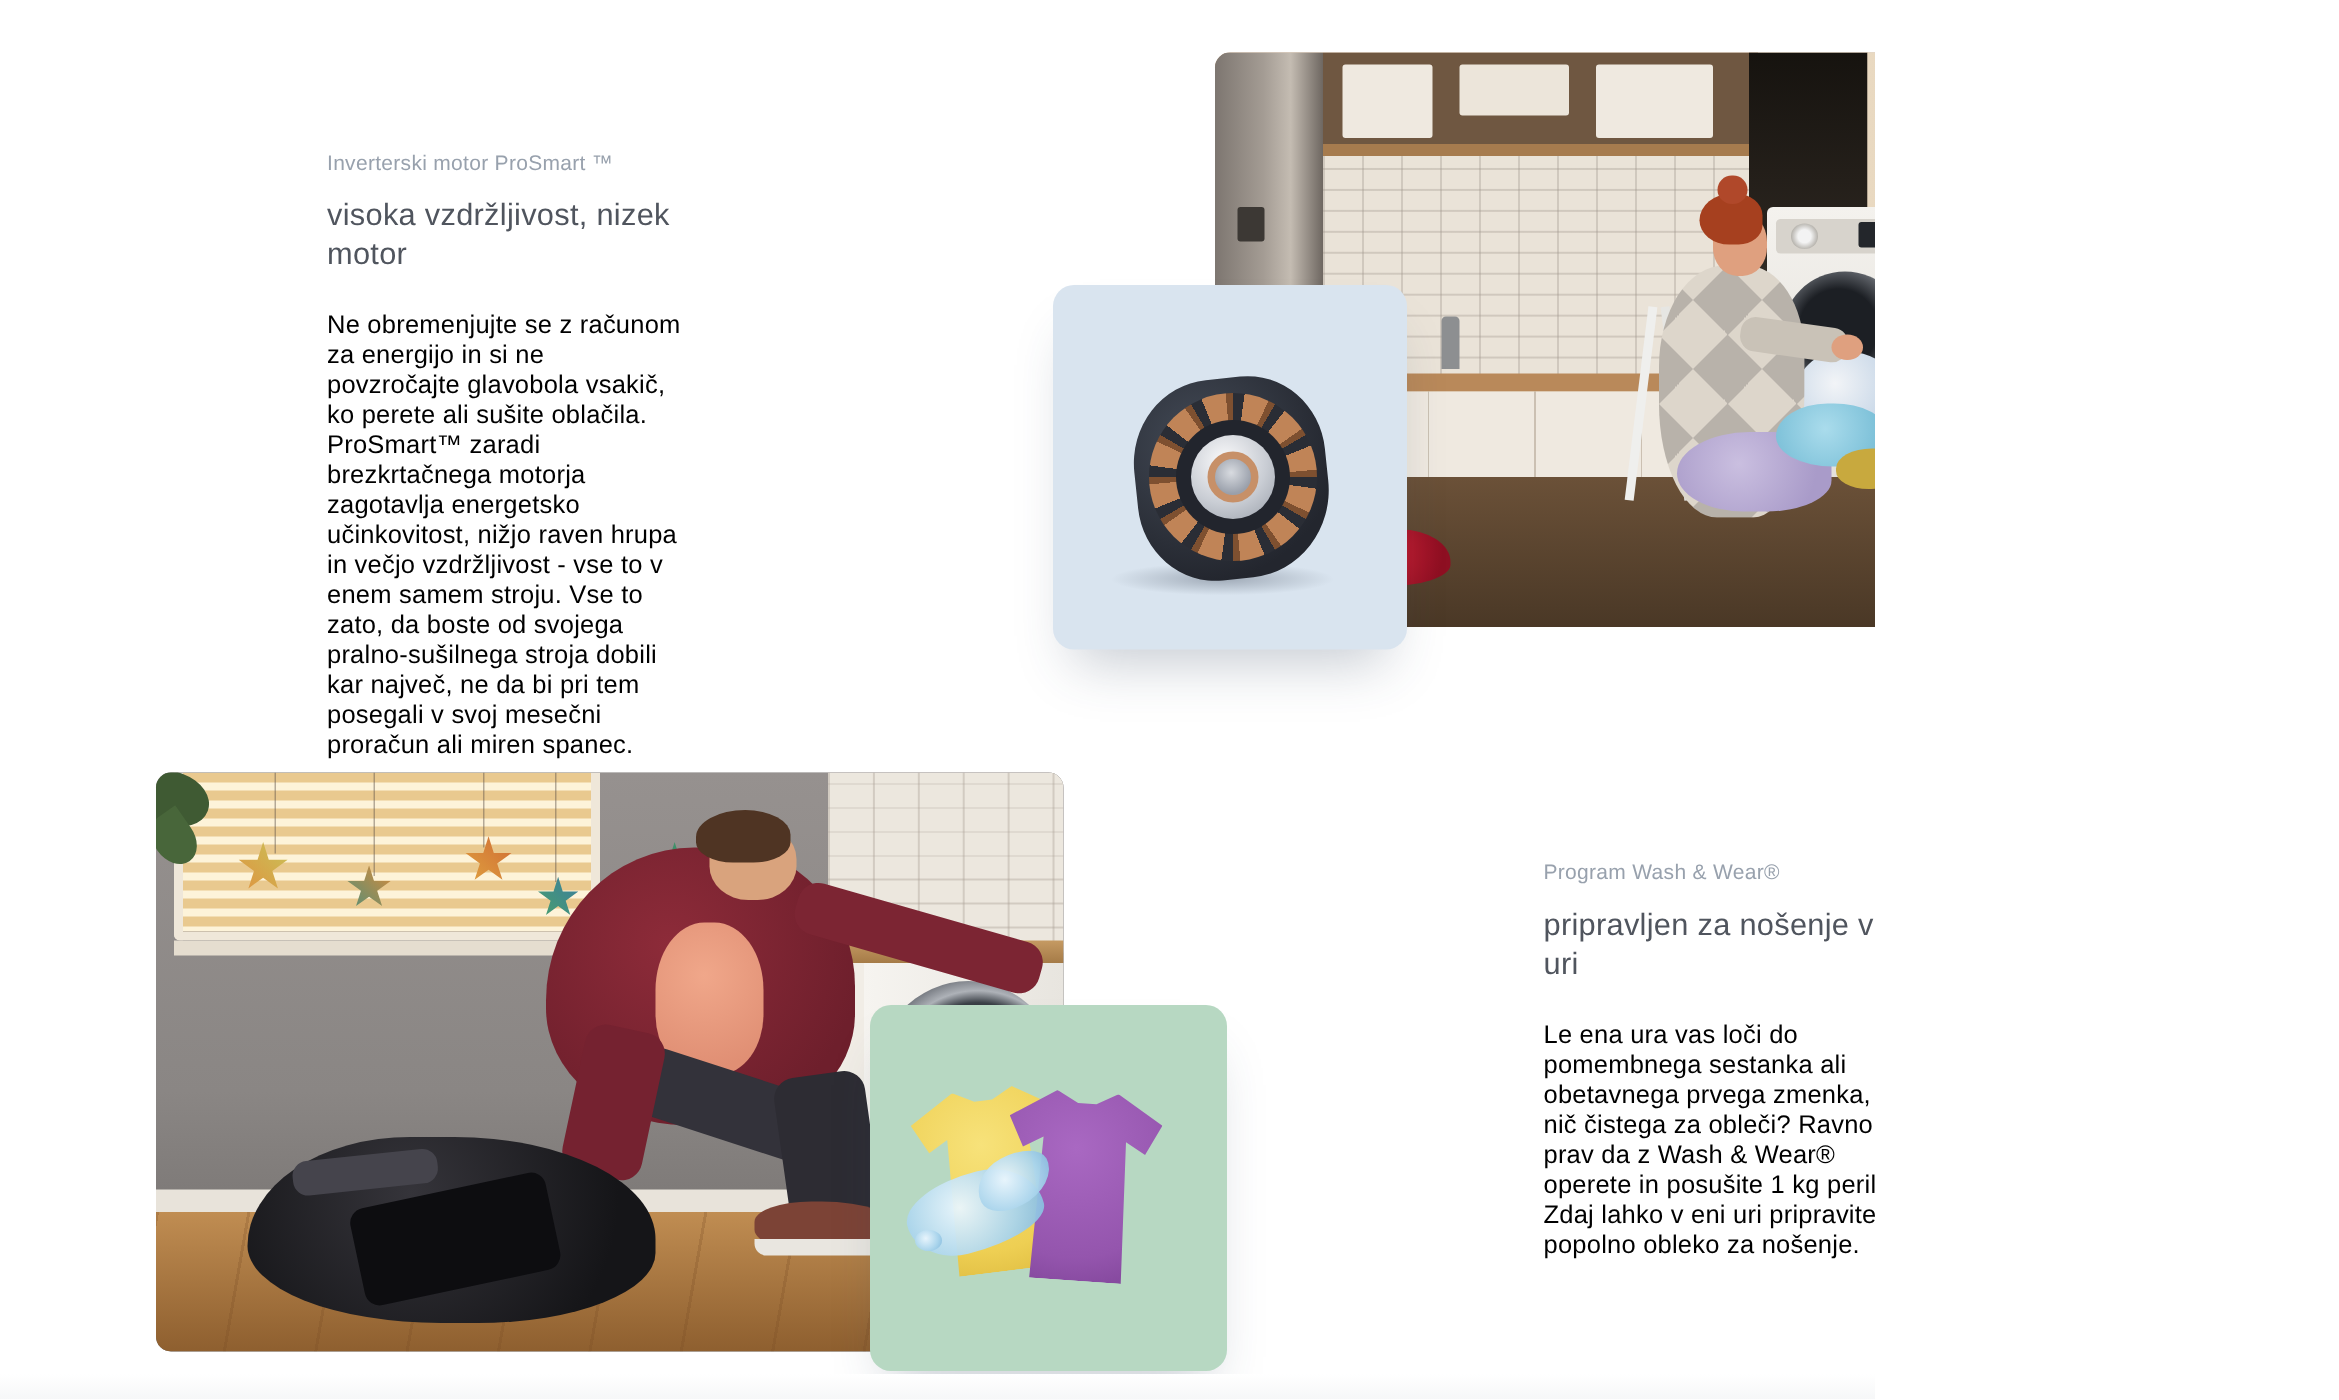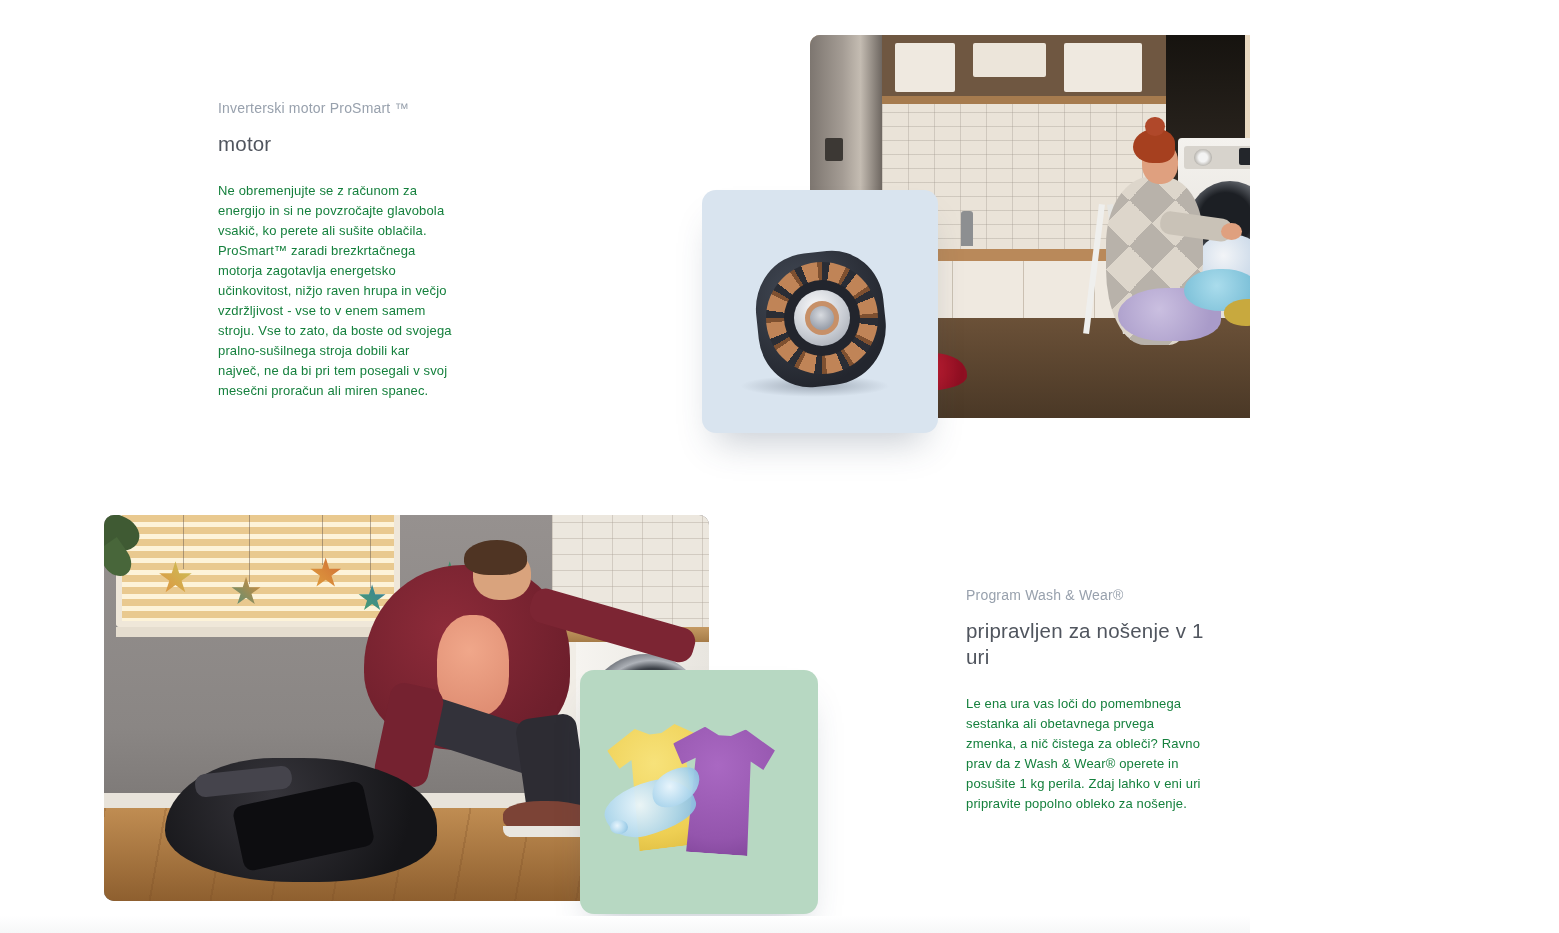--- a/index.html
+++ b/index.html
@@ -5,21 +5,21 @@
   html,body{margin:0;padding:0;background:#ffffff;}
   body{font-family:"Liberation Sans", sans-serif;}
   .canvas{position:relative;width:1250px;height:933px;background:#ffffff;overflow:hidden;}
   .abs{position:absolute;}
 
   
   .feature-text{position:absolute;}
   .eyebrow{font-size:14px;color:#98a1ad;letter-spacing:.2px;margin:0 0 15px 0;font-weight:normal;}
   .heading{font-size:20.5px;color:#50555e;line-height:26px;margin:0 0 24px 0;font-weight:normal;letter-spacing:.2px;}
   .heading span{display:block;}
-  .bodycopy{font-size:13px;color:#15803d;line-height:20px;margin:0;letter-spacing:.15px;}
+  .bodycopy{font-size:17px;color:#000000;line-height:20px;margin:0;letter-spacing:.15px;}
 
   
   .photo{position:absolute;border-radius:10px;overflow:hidden;}
   .photo .abs{position:absolute;}
 
   
   .card{position:absolute;border-radius:14px;box-shadow:0 22px 35px -14px rgba(50,70,95,.28);overflow:hidden;}
   .card-blue{background:#d9e4ef;}
   .card-green{background:#b7d8c2;}
 
@@ -44,20 +44,21 @@
   .bottom-strip{position:absolute;left:0;top:916px;width:1559px;height:17px;background:linear-gradient(180deg,#ffffff,#f6f7f8);}
 </style>
 </head>
 <body>
 
 <div class="canvas">
 
   <div class="feature-text" style="left:218px;top:100px;width:240px;">
     <p class="eyebrow">Inverterski motor ProSmart ™</p>
     <h2 class="heading">
+      <span>visoka vzdržljivost, nizek</span>
       <span>motor</span>
     </h2>
     <p class="bodycopy" style="width:236px;">Ne obremenjujte se z računom za energijo in si ne povzročajte glavobola vsakič, ko perete ali sušite oblačila. ProSmart™ zaradi brezkrtačnega motorja zagotavlja energetsko učinkovitost, nižjo raven hrupa in večjo vzdržljivost - vse to v enem samem stroju. Vse to zato, da boste od svojega pralno-sušilnega stroja dobili kar največ, ne da bi pri tem posegali v svoj mesečni proračun ali miren spanec.</p>
   </div>
 
   <div class="photo" style="left:810px;top:35px;width:604px;height:383px;background:#c9b49d;" role="img" aria-label="Ženska z rdečimi lasmi nalaga perilo v pralni stroj v kuhinji">
 
     <div class="abs" style="inset:0;background:linear-gradient(110deg,#b49a82 0%,#d9c6ad 30%,#e3d2ba 55%,#9c8268 100%);"></div>
 
     <div class="abs" style="left:12%;top:0;width:48%;height:17%;background:#6f5741;"></div>
@@ -184,21 +185,21 @@
   </div>
 
   <div class="card card-green" style="left:580px;top:670px;width:238px;height:244px;" role="img" aria-label="Rumena in vijolična majica z vodnim pljuskom">
     <div class="tee tee-yellow"></div>
     <div class="tee tee-purple"></div>
     <div class="splash" style="left:24px;top:112px;width:92px;height:52px;border-radius:58% 42% 62% 38%/46% 60% 40% 54%;transform:rotate(-14deg);"></div>
     <div class="splash" style="left:70px;top:100px;width:52px;height:34px;border-radius:48% 52% 55% 45%/58% 42% 58% 42%;transform:rotate(-28deg);"></div>
     <div class="splash" style="left:30px;top:150px;width:18px;height:14px;border-radius:50%;"></div>
   </div>
 
-  <div class="feature-text" style="left:966px;top:573px;width:248px;margin-top:14px;">
+  <div class="feature-text" style="left:1029px;top:573px;width:248px;">
     <p class="eyebrow">Program Wash &amp; Wear®</p>
     <h2 class="heading">
       <span>pripravljen za nošenje v 1</span>
       <span>uri</span>
     </h2>
     <p class="bodycopy" style="width:240px;">Le ena ura vas loči do pomembnega sestanka ali obetavnega prvega zmenka, a nič čistega za obleči? Ravno prav da z Wash &amp; Wear® operete in posušite 1 kg perila. Zdaj lahko v eni uri pripravite popolno obleko za nošenje.</p>
   </div>
 
   <div class="bottom-strip"></div>
 </div>

